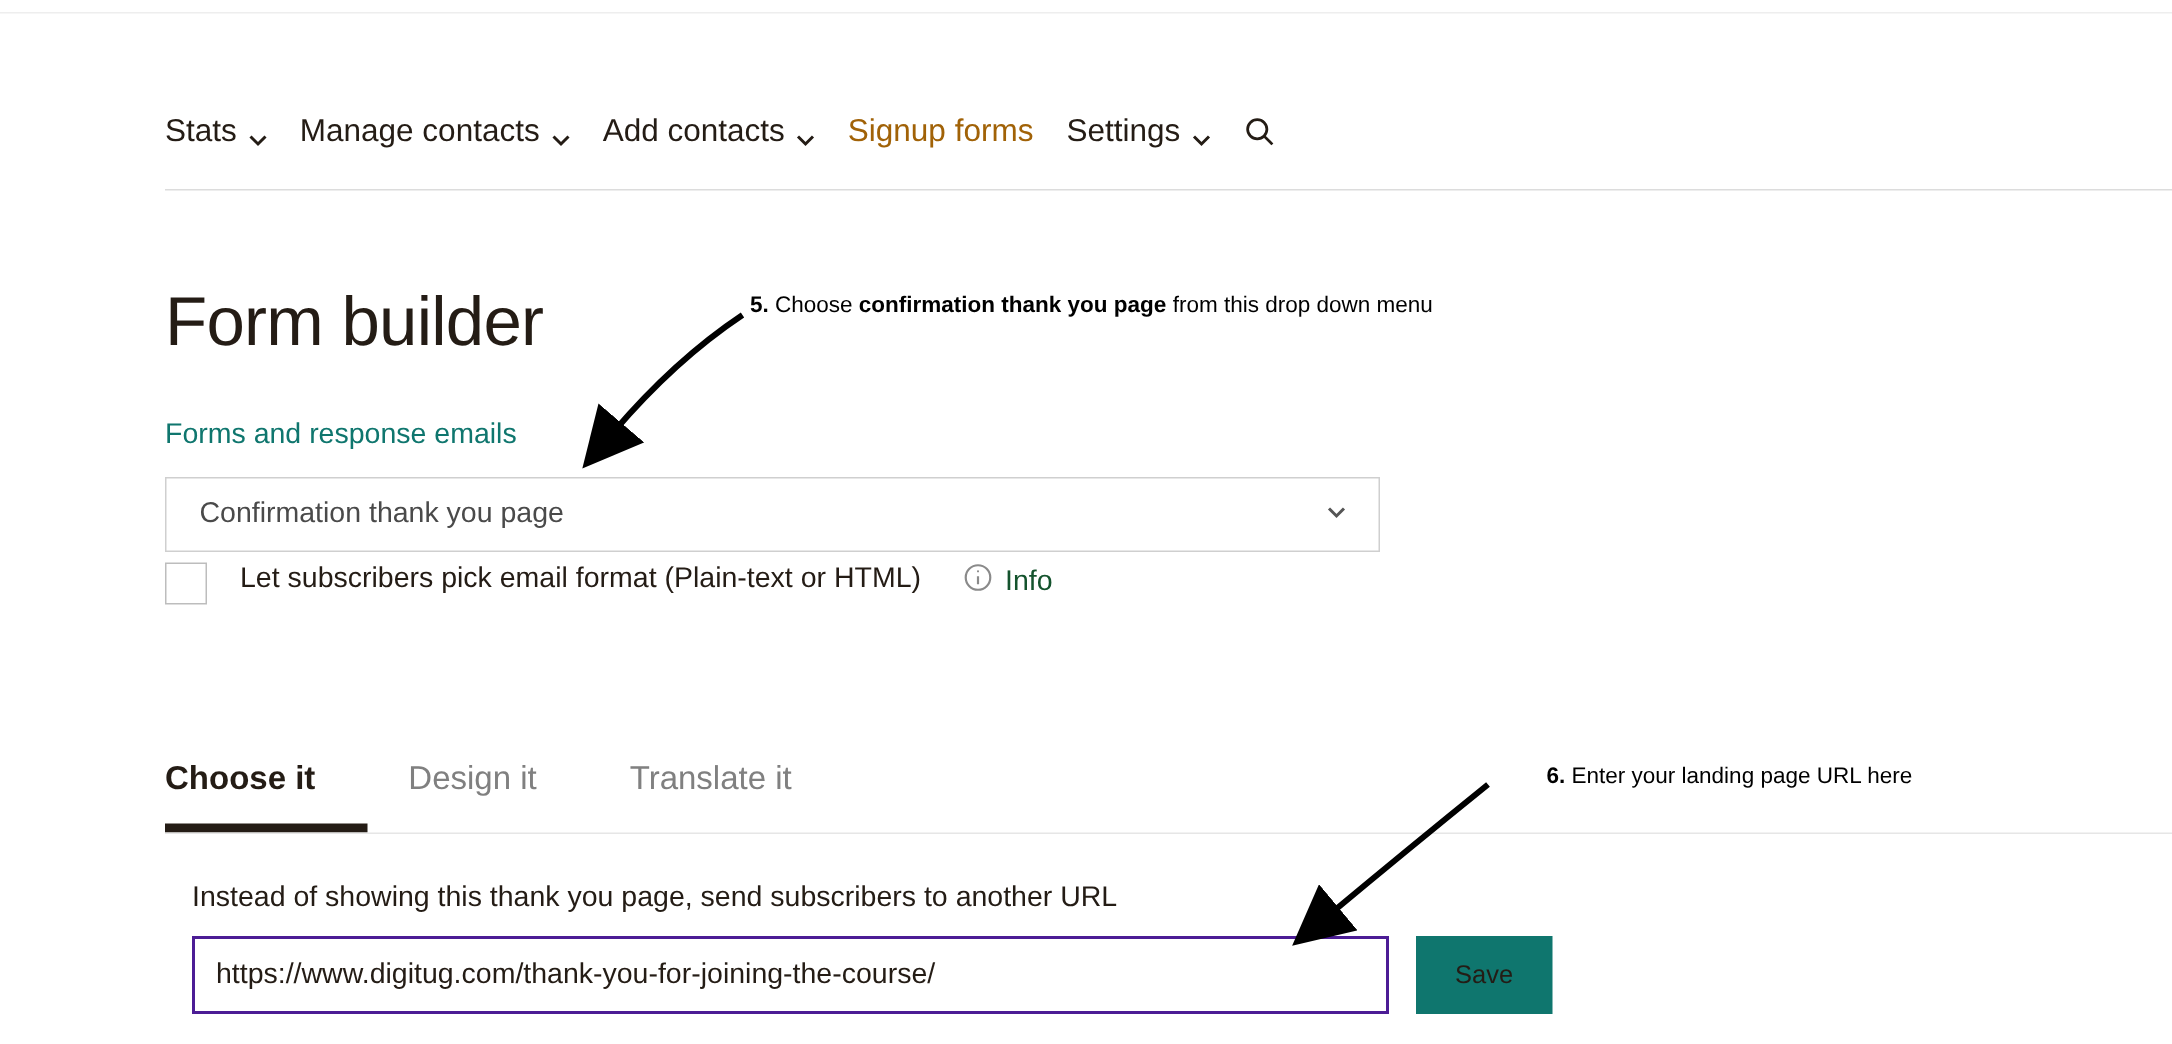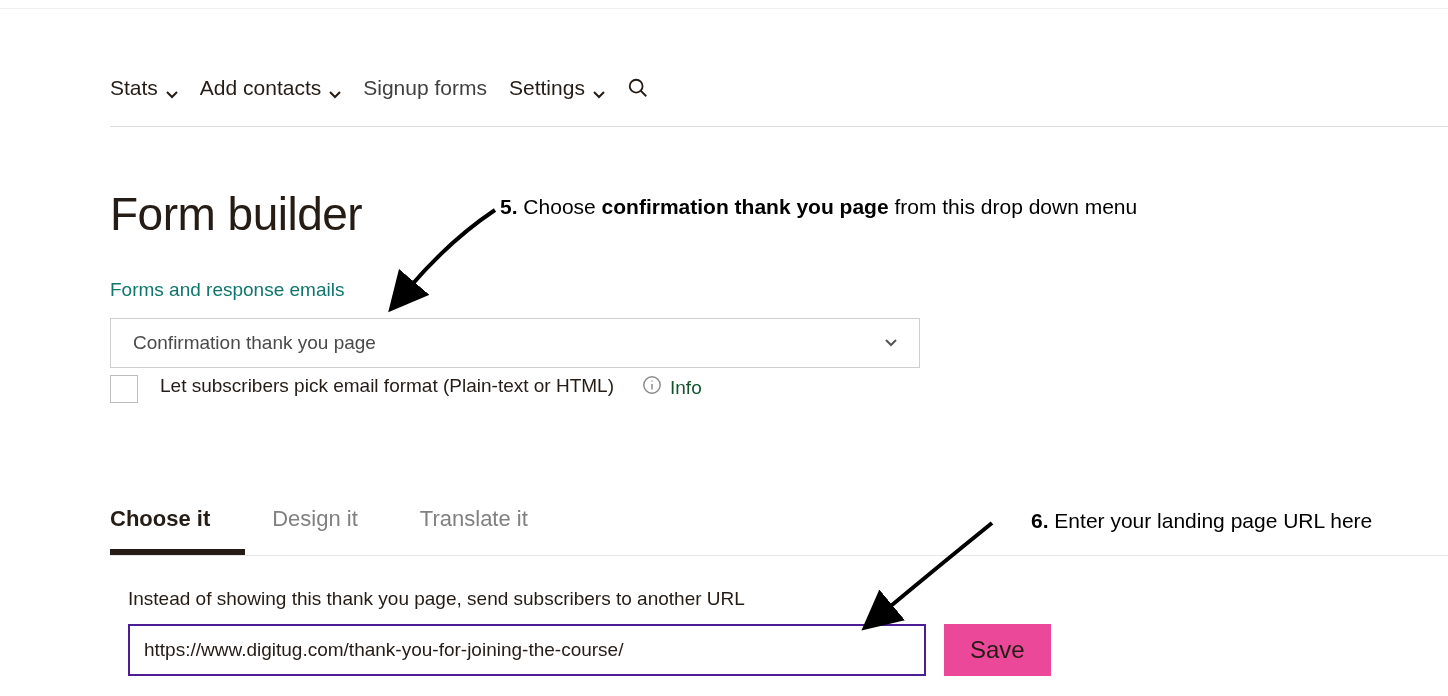--- a/index.html
+++ b/index.html
@@ -34,21 +34,21 @@
     background:#dcdcdc;
   }
   .nav-item {
     display: flex;
     align-items: center;
     gap: 8px;
     font-size: 21px;
     color: #241c15;
     cursor: pointer;
   }
-  .nav-item.active { color: #404040; }
+  .nav-item.active { color: #a16207; }
   .chev { width: 12px; height: 12px; display:inline-block; }
   .chev svg { width:12px; height:12px; stroke:#241c15; stroke-width:2; fill:none; }
   .search-ic svg { width:22px; height:22px; stroke:#241c15; stroke-width:2; fill:none; }
 
   .page-title {
     position:absolute;
     top:171px;
     left:110px;
     font-size:46px;
     font-weight:400;
@@ -117,38 +117,44 @@
     position:absolute; top:588px; left:128px; font-size:19px; color:#241c15;
   }
   .url-row{
     position:absolute; top:624px; left:128px; display:flex; align-items:center; gap:18px;
   }
   .url-input{
     width:798px; height:52px; border:2px solid #4c1d95; padding:0 14px; font-size:19px;
     font-family:inherit; color:#241c15; outline:none; background:#fff;
   }
   .save-btn{
-    height:52px; padding:0 26px; background:#ec4899; border:none; font-size:24px;
+    height:52px; padding:0 26px; background:#0f766e; border:none; font-size:17px;
     color:#241c15; cursor:pointer;
   }
 
   
-  .annot { position:absolute; font-size:21px; color:#000; }
+  .annot { position:absolute; font-size:15px; color:#000; }
   .annot b { font-weight:700; }
   .arrow { position:absolute; }
   .arrow svg { overflow:visible; }
 </style>
 </head>
 <body>
 
 <div class="topline"></div>
 
 <div class="nav">
   <div class="nav-item">
     <span>Stats</span>
+    <span class="chev"><svg viewBox="0 0 12 12">
+          <polyline points="1 3 6 8 11 3"></polyline>
+        </svg></span>
+  </div>
+  <div class="nav-item">
+    <span>Manage contacts</span>
     <span class="chev"><svg viewBox="0 0 12 12">
           <polyline points="1 3 6 8 11 3"></polyline>
         </svg></span>
   </div>
   <div class="nav-item">
     <span>Add contacts</span>
     <span class="chev"><svg viewBox="0 0 12 12">
           <polyline points="1 3 6 8 11 3"></polyline>
         </svg></span>
   </div>

